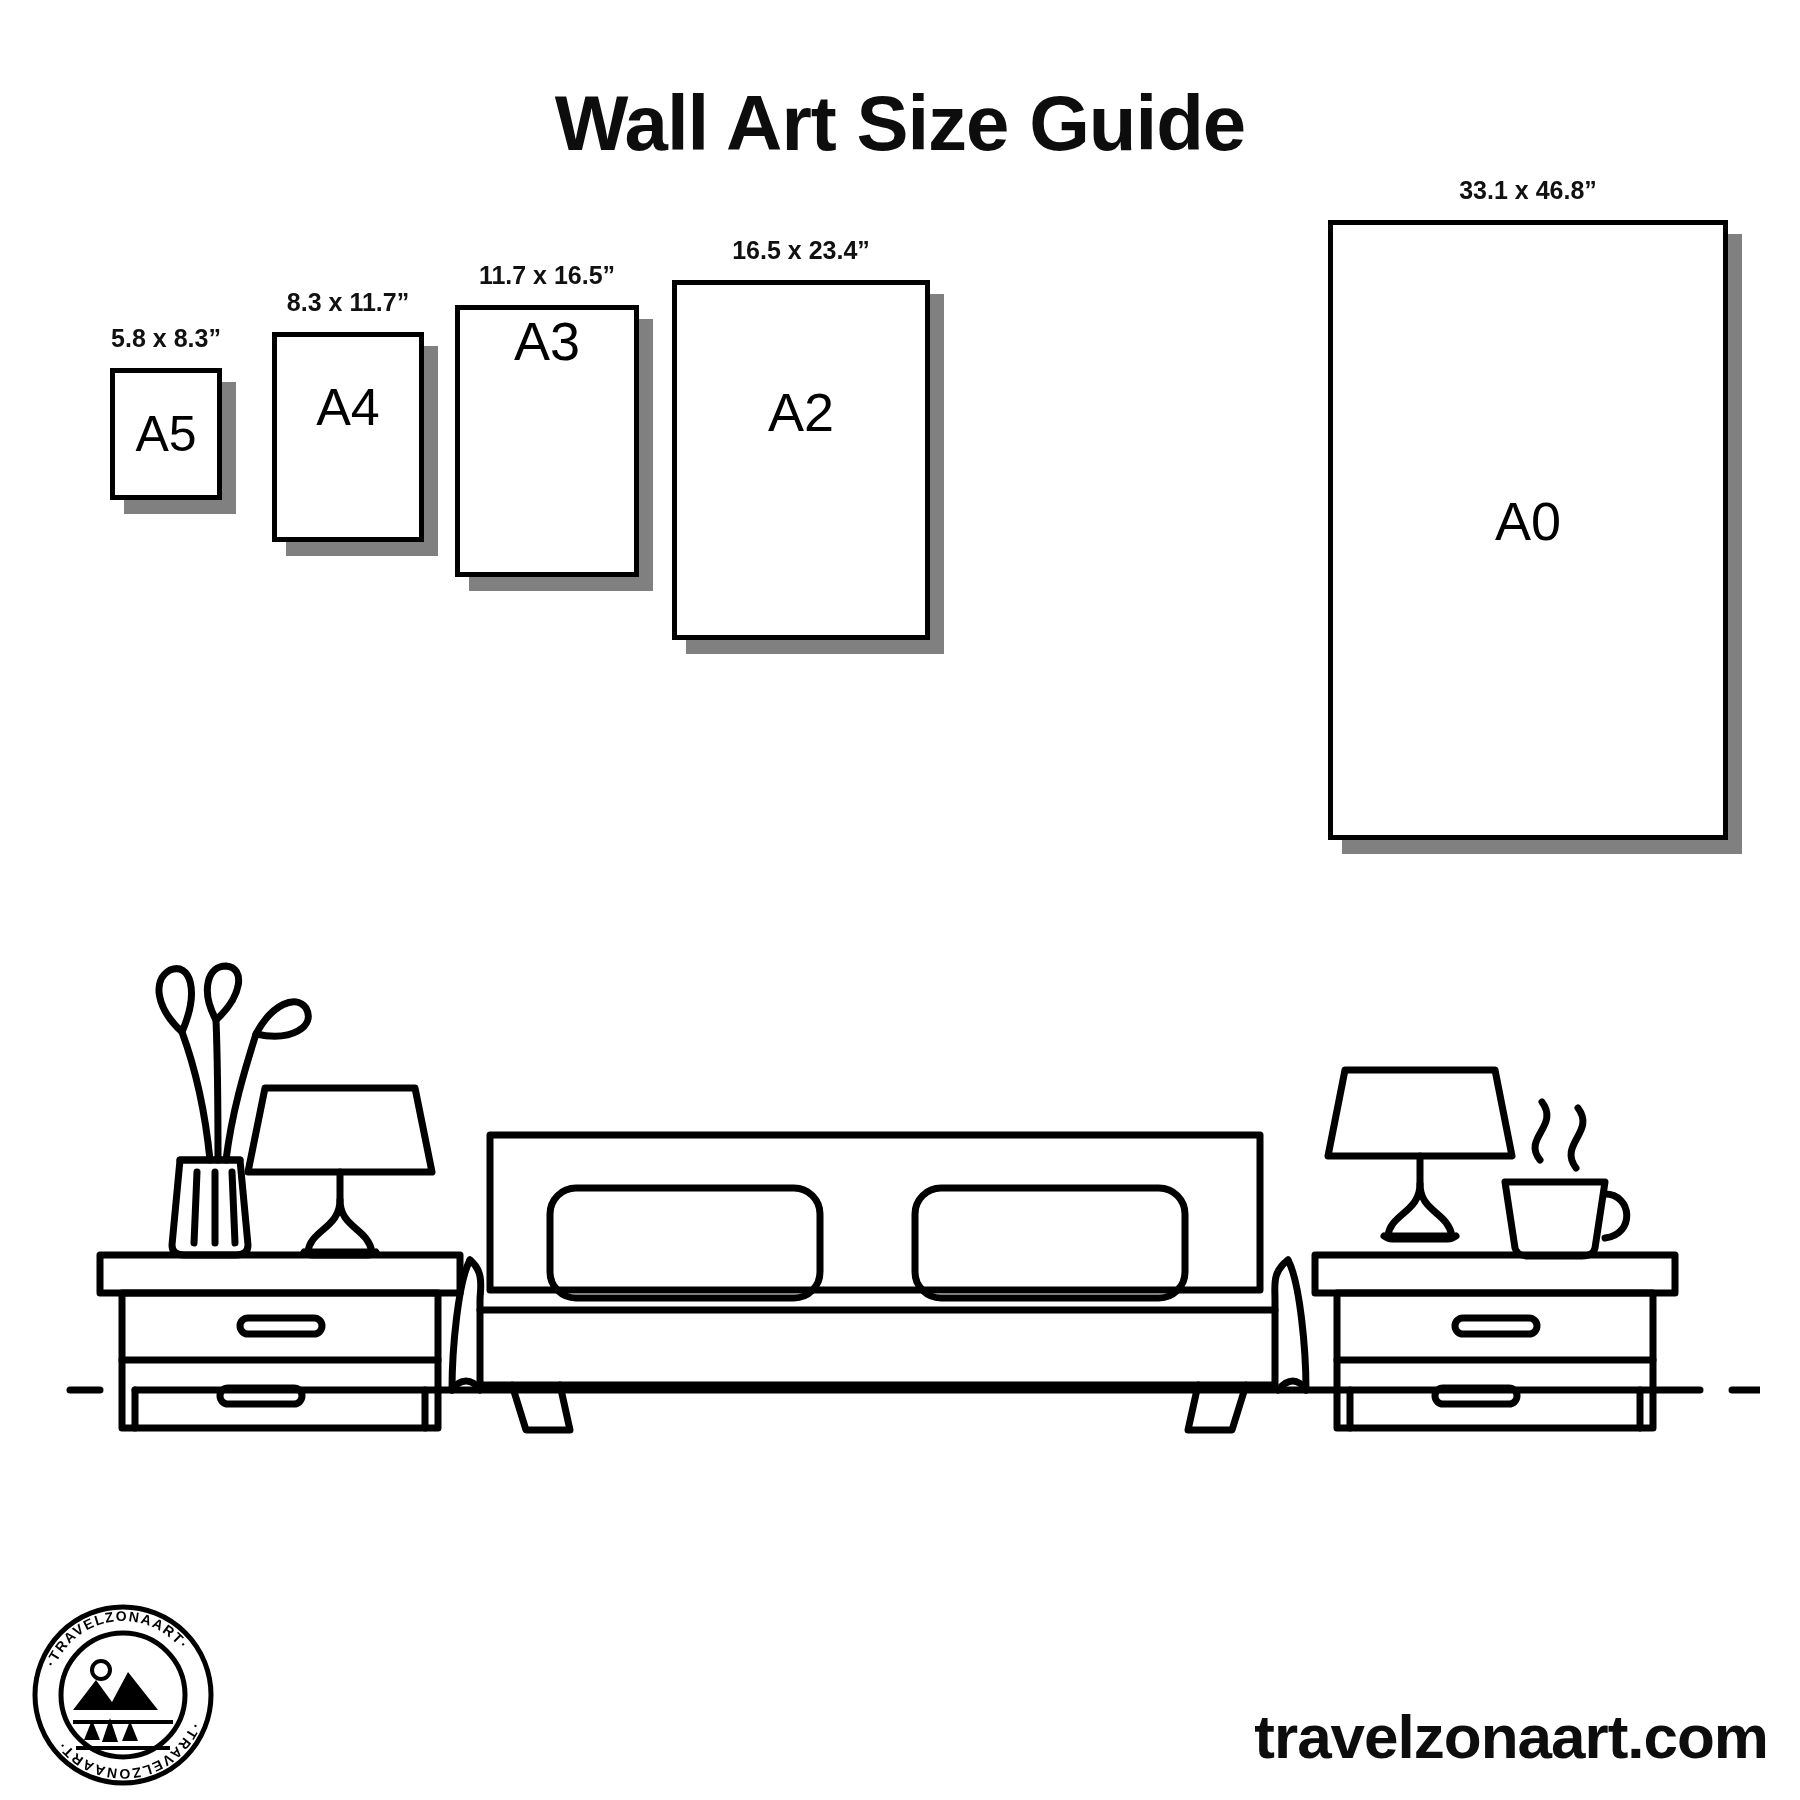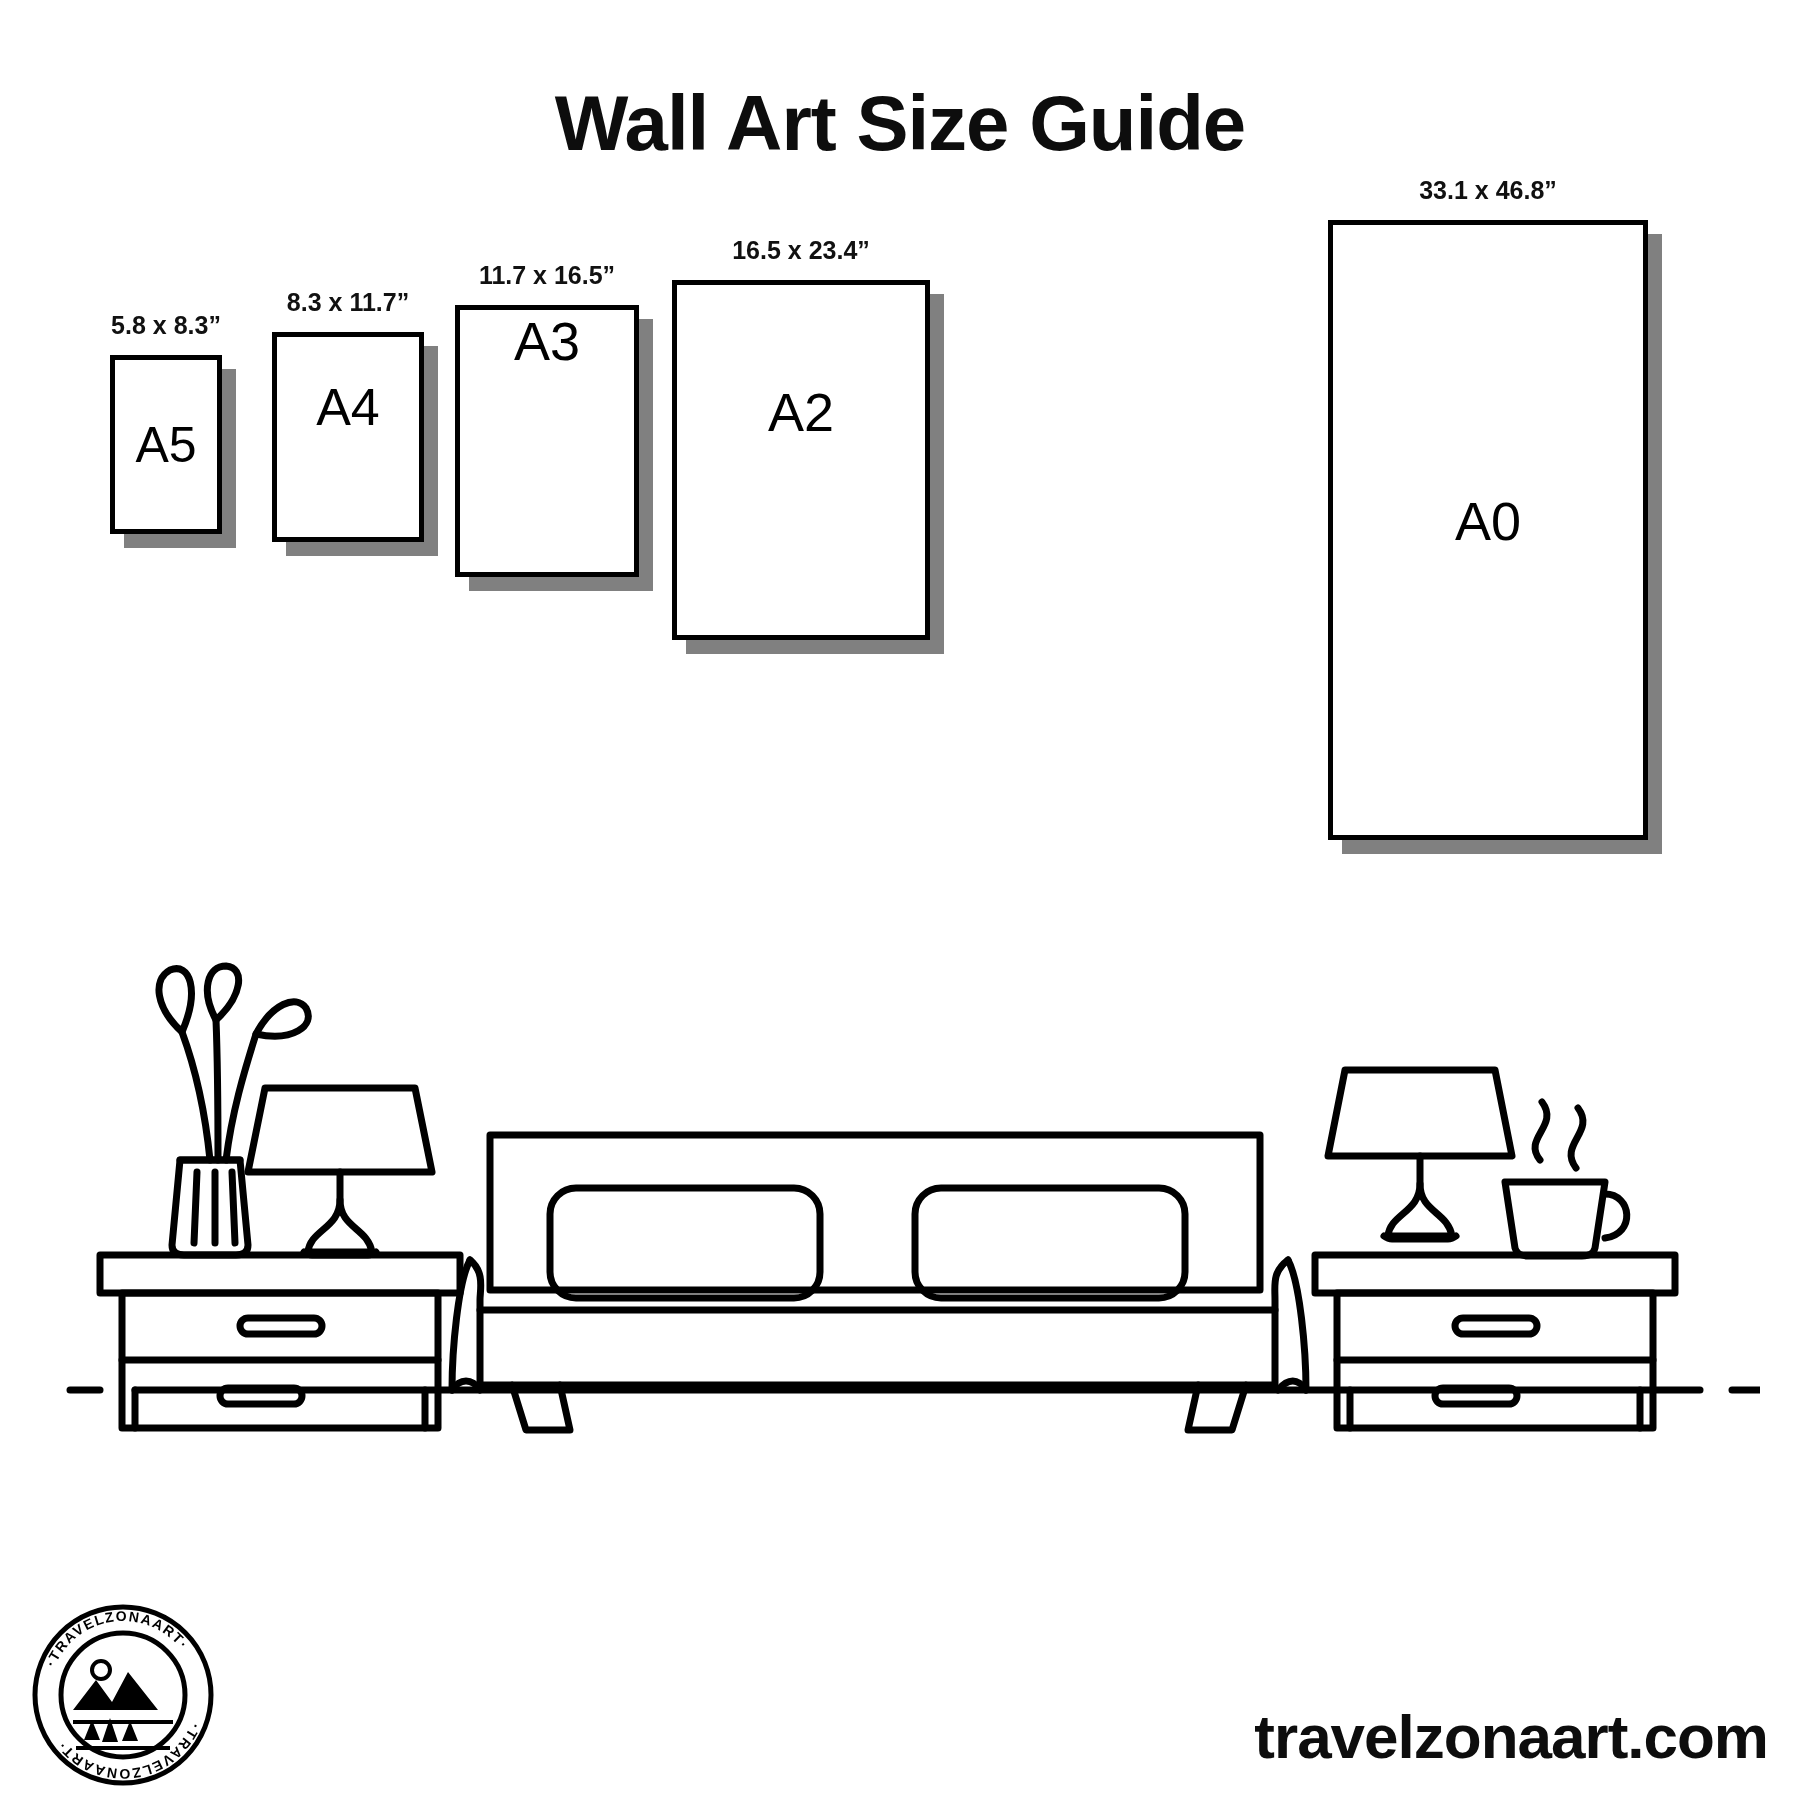--- a/index.html
+++ b/index.html
@@ -70,26 +70,26 @@
     position: absolute;
     left: 50%;
     transform: translateX(-50%);
     white-space: nowrap;
     font-size: 25px;
     font-weight: bold;
     color: #111;
   }
 
   
-  .p-a5 { left: 110px; top: 65px;  width: 112px; height: 179px; }
+  .p-a5 { left: 110px; top: 78px;  width: 112px; height: 132px; }
   .p-a4 { left: 272px; top: 42px;  width: 152px; height: 210px; }
   .p-a3 { left: 455px; top: 15px;  width: 184px; height: 272px; }
   .p-a2 { left: 672px; top: -10px; width: 258px; height: 360px; }
   .p-a1 { left: 968px; top: -42px; width: 312px; height: 480px; }
-  .p-a0 { left: 1328px; top: -70px; width: 320px; height: 620px; }
+  .p-a0 { left: 1328px; top: -70px; width: 400px; height: 620px; }
 
   .p-a5 .dim { top: -44px; }
   .p-a4 .dim { top: -44px; }
   .p-a3 .dim { top: -44px; }
   .p-a2 .dim { top: -44px; }
   .p-a1 .dim { top: -44px; }
   .p-a0 .dim { top: -44px; }
 
   .p-a5 .sheet span { font-size: 50px; }
   .p-a4 .sheet span { font-size: 52px; }

